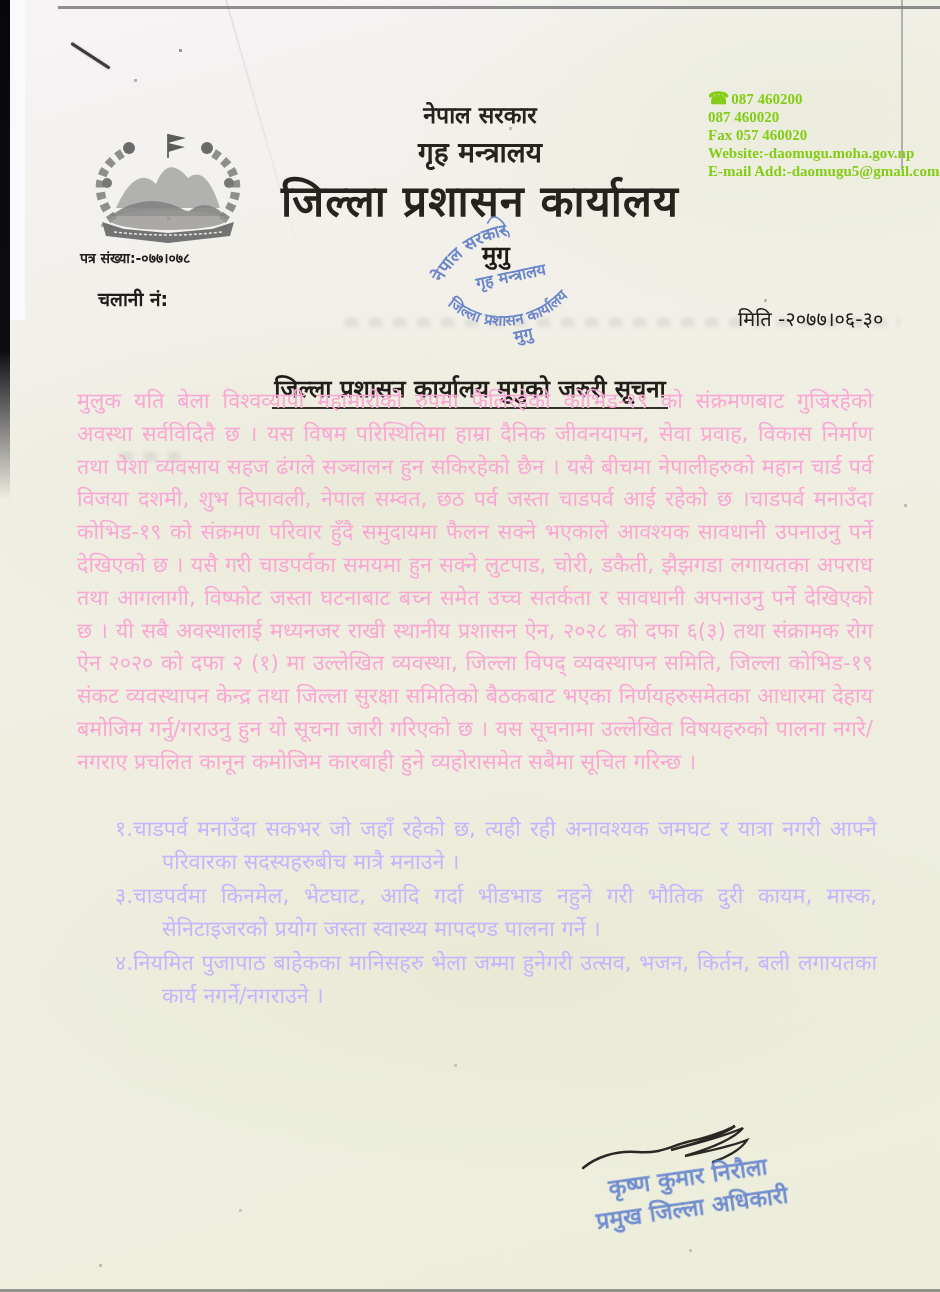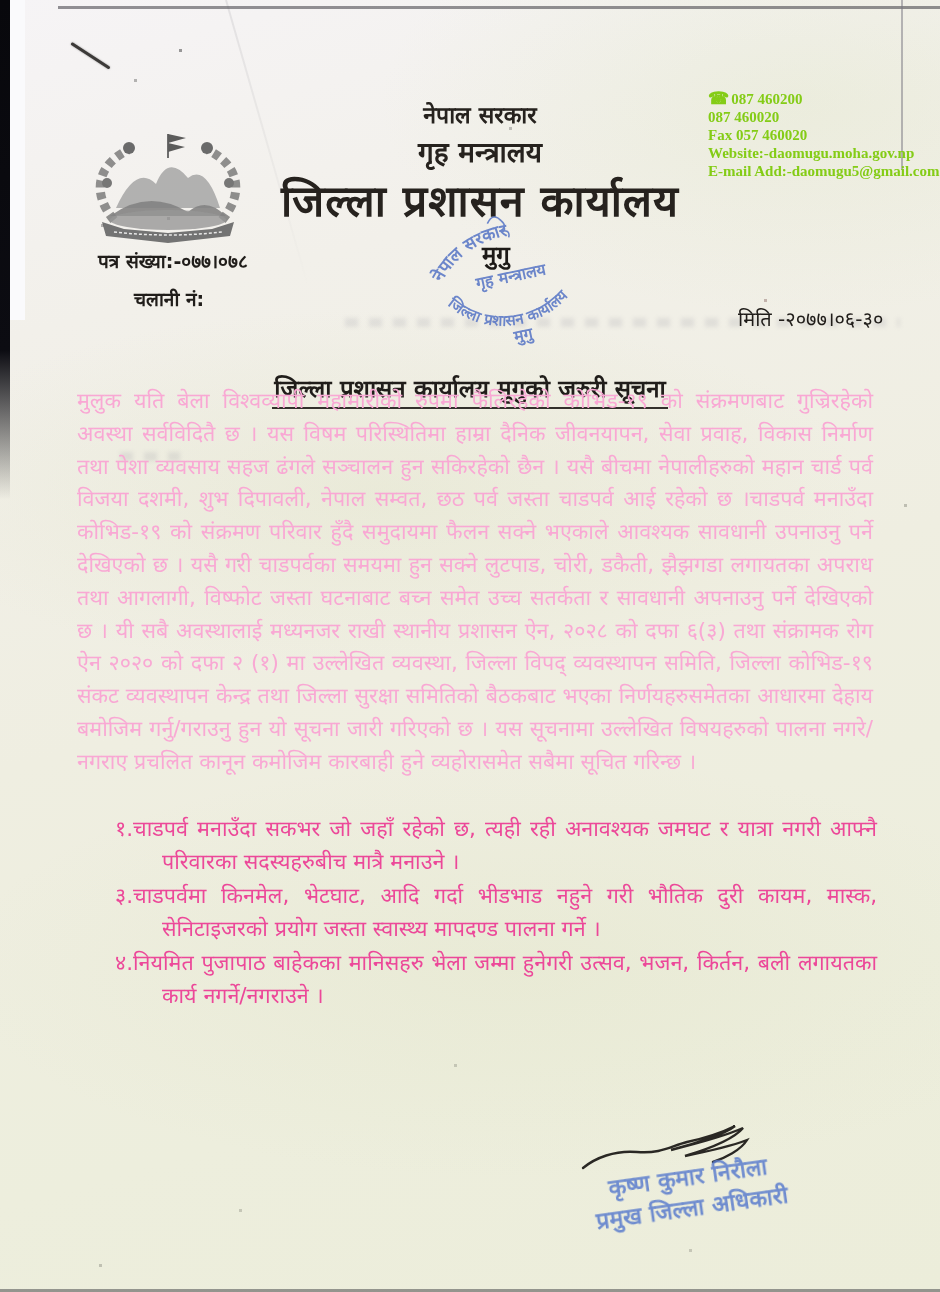--- a/index.html
+++ b/index.html
@@ -37,31 +37,31 @@
   .contact .small{font-size:15px;}
   .phone-glyph{font-size:17px;margin-right:2px;}
 
   
   .head{position:absolute;left:120px;width:720px;text-align:center;font-weight:bold;color:#26221e;}
   .head-gov{top:98px;font-size:23px;}
   .head-ministry{top:132px;font-size:28px;}
   .head-office{top:170px;font-size:43px;letter-spacing:1px;}
   .district-label{position:absolute;left:482px;top:237px;font-size:24px;font-weight:bold;color:#1d1a17;}
 
-  .refno{position:absolute;left:98px;top:248px;font-size:19px;font-weight:bold;}
-  .chalani{position:absolute;left:98px;top:286px;font-size:19px;font-weight:bold;margin-left:36px;}
+  .refno{position:absolute;left:80px;top:248px;font-size:14px;font-weight:bold;}
+  .chalani{position:absolute;left:98px;top:286px;font-size:19px;font-weight:bold;}
   .date-line{position:absolute;left:738px;top:305px;font-size:20px;white-space:nowrap;}
 
   .title-wrap{position:absolute;left:0;top:343px;width:940px;text-align:center;margin-top:28px;}
   .notice-title{display:inline-block;font-size:24px;font-weight:bold;
                 border-bottom:2px solid #33302c;padding:0 2px 3px 2px;}
 
   .body-par{position:absolute;left:77px;top:385px;width:796px;font-size:21.5px;line-height:32.8px;
             text-align:justify;color:#f9a8d4;}
-  .items{position:absolute;left:77px;top:812px;width:800px;font-size:21.5px;line-height:33px;color:#ec4899;}
+  .items{position:absolute;left:77px;top:812px;width:800px;font-size:21.5px;line-height:33px;color:#c4b5fd;}
   .item{padding-left:85px;text-indent:-47px;text-align:justify;margin-bottom:1px;}
 
   
   .stamp-svg{position:absolute;left:402px;top:190px;opacity:.82;transform:rotate(-12deg);}
   .emblem-svg{position:absolute;left:84px;top:128px;opacity:.9;}
   .sig-svg{position:absolute;left:575px;top:1110px;}
   .sig-stamp{position:absolute;left:540px;top:1162px;width:300px;text-align:center;
              color:#5a7ccd;font-size:23px;font-weight:bold;line-height:31px;
              transform:rotate(-8deg);opacity:.85;filter:blur(.3px);white-space:nowrap;}
 </style>

